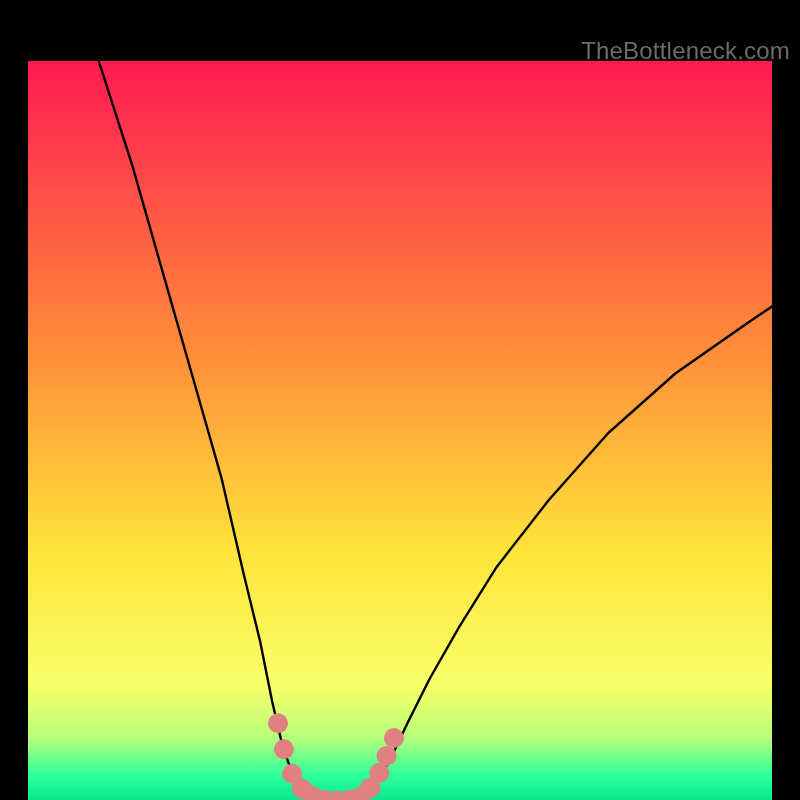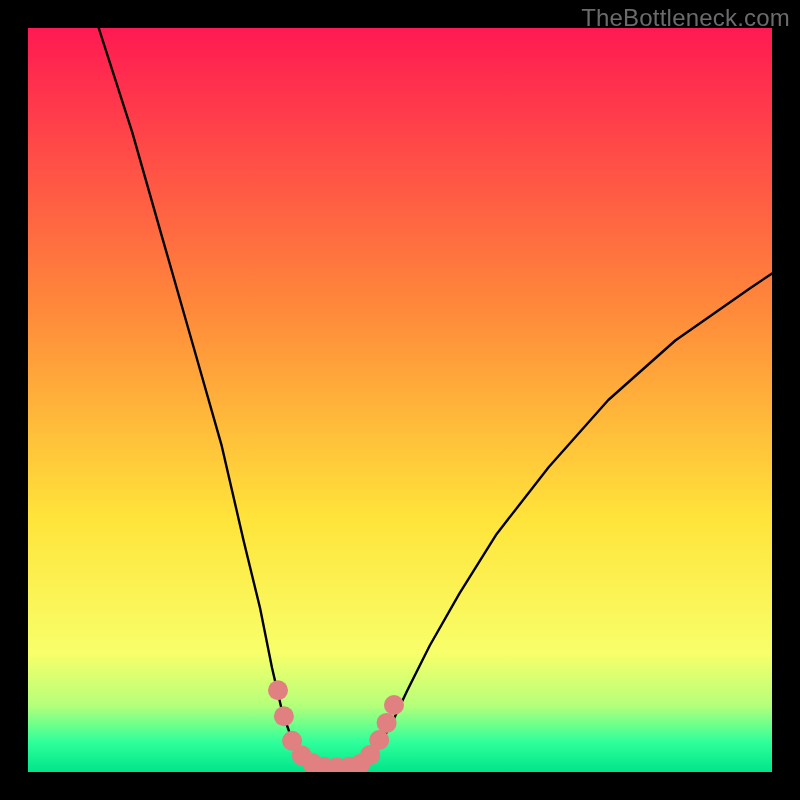--- a/index.html
+++ b/index.html
@@ -8,20 +8,21 @@
     width: 800px;
     height: 800px;
     overflow: hidden;
     background: #000;
     font-family: Arial, Helvetica, sans-serif;
   }
   .frame {
     position: absolute;
     inset: 0;
     background: #000;
+    margin-top: 33px;
   }
   .plot {
     position: absolute;
     left: 28px;
     top: 28px;
     width: 744px;
     height: 744px;
     overflow: hidden;
   }
   .watermark {

